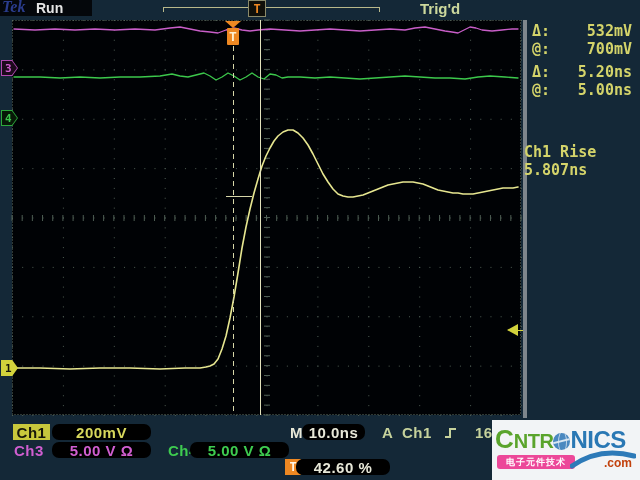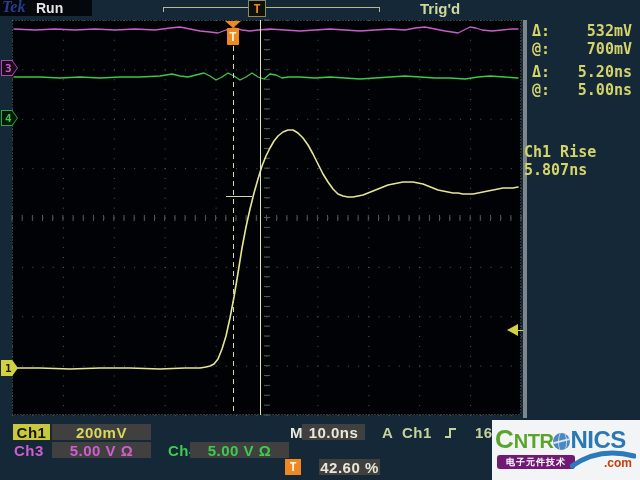--- a/index.html
+++ b/index.html
@@ -21,54 +21,54 @@
             display:flex;align-items:center;justify-content:center;
             font:bold 12px "DejaVu Sans Mono",monospace;color:#ee8822;background:#10100a;}
   
   .rrow{left:524px;width:114px;height:18px;display:flex;justify-content:space-between;
         padding:0 6px 0 8px;box-sizing:border-box;
         font:bold 15px "DejaVu Sans Mono",monospace;color:#d4d46a;}
   #meas{left:524px;top:143px;width:116px;text-align:left;
         font:bold 15px "DejaVu Sans Mono",monospace;color:#d4d46a;line-height:18px;}
   
   .bb{font:bold 15px "Liberation Sans",sans-serif;letter-spacing:0.5px;}
-  .vbox{background:#404040;display:flex;align-items:center;justify-content:center;height:16px;}
+  .vbox{background:#000000;display:flex;align-items:center;justify-content:center;height:16px;border-radius:7px;}
   #ch1tag{left:13px;top:424px;width:37px;height:16px;background:#c8c83c;color:#16160a;
           display:flex;align-items:center;justify-content:center;}
   #ch1val{left:52px;top:424px;width:99px;color:#d8d85c;}
   #mlabel{left:290px;top:424px;color:#e8e8d8;}
   #mval{left:302px;top:424px;width:63px;color:#e8e8d8;}
   #alabel{left:382px;top:424px;color:#c6d29c;}
   #asrc{left:402px;top:424px;color:#c6d29c;}
   #alvl{left:475px;top:424px;color:#c6d29c;}
   #ch3tag{left:14px;top:442px;color:#d05ed0;}
   #ch3val{left:52px;top:442px;width:99px;color:#d05ed0;}
   #ch4tag{left:168px;top:442px;color:#3ecc50;}
   #ch4val{left:190px;top:442px;width:99px;color:#3ecc50;}
   #tsq{left:285px;top:459px;width:16px;height:16px;background:#ee8822;color:#fff6e8;
        display:flex;align-items:center;justify-content:center;font:bold 12px "DejaVu Sans Mono",monospace;}
-  #tval{left:319px;top:459px;width:61px;color:#e8e8d8;}
+  #tval{left:296px;top:459px;width:94px;color:#e8e8d8;}
   
   .chtab{position:absolute;left:1px;width:17px;height:16px;display:flex;align-items:center;
          clip-path:polygon(0 0,66% 0,100% 50%,66% 100%,0 100%);
          font:bold 11px "DejaVu Sans Mono",monospace;}
   .chtab-in{position:absolute;inset:1px;clip-path:polygon(0 0,66% 0,100% 50%,66% 100%,0 100%);}
   .chtab span{position:relative;margin-left:4px;z-index:2;}
   
   #logo{left:492px;top:420px;width:148px;height:60px;background:#f2f4f6;overflow:hidden;}
   #wordmark{position:absolute;left:3px;top:4px;white-space:nowrap;font-family:"Liberation Sans",sans-serif;}
   .wm-c{font-weight:bold;font-size:26px;color:#5aa42c;}
   .wm-ntr{font-weight:bold;font-size:20px;color:#5aa42c;letter-spacing:-0.5px;}
   .wm-nics{font-weight:bold;font-size:24px;color:#2a78b4;letter-spacing:-0.5px;}
   #globe{display:inline-block;width:17px;height:17px;border-radius:50%;background:#4a88c0;
          position:relative;vertical-align:-2px;overflow:hidden;}
   #globe i{position:absolute;left:-1px;top:7px;width:20px;height:2px;background:#d8e6f2;transform:rotate(-14deg);}
   #globe b{position:absolute;left:5px;top:-2px;width:9px;height:22px;border-radius:50%;
            border:1px solid rgba(220,230,240,.8);box-sizing:border-box;background:none;}
-  #pill{position:absolute;left:5px;top:35px;width:78px;height:14px;background:#701a75;border-radius:3px;
+  #pill{position:absolute;left:5px;top:35px;width:78px;height:14px;background:#ec4899;border-radius:3px;
         color:#ffffff;font:bold 9px "Liberation Sans",sans-serif;display:flex;align-items:center;justify-content:center;letter-spacing:1px;}
   #swoosh{position:absolute;left:78px;top:24px;}
   #tld{position:absolute;left:112px;top:36px;font:bold 12px "Liberation Sans",sans-serif;color:#c2410c;}
 </style>
 </head>
 <body>
 
 <div id="stage">
 
   <div class="abs" id="screen"></div>

